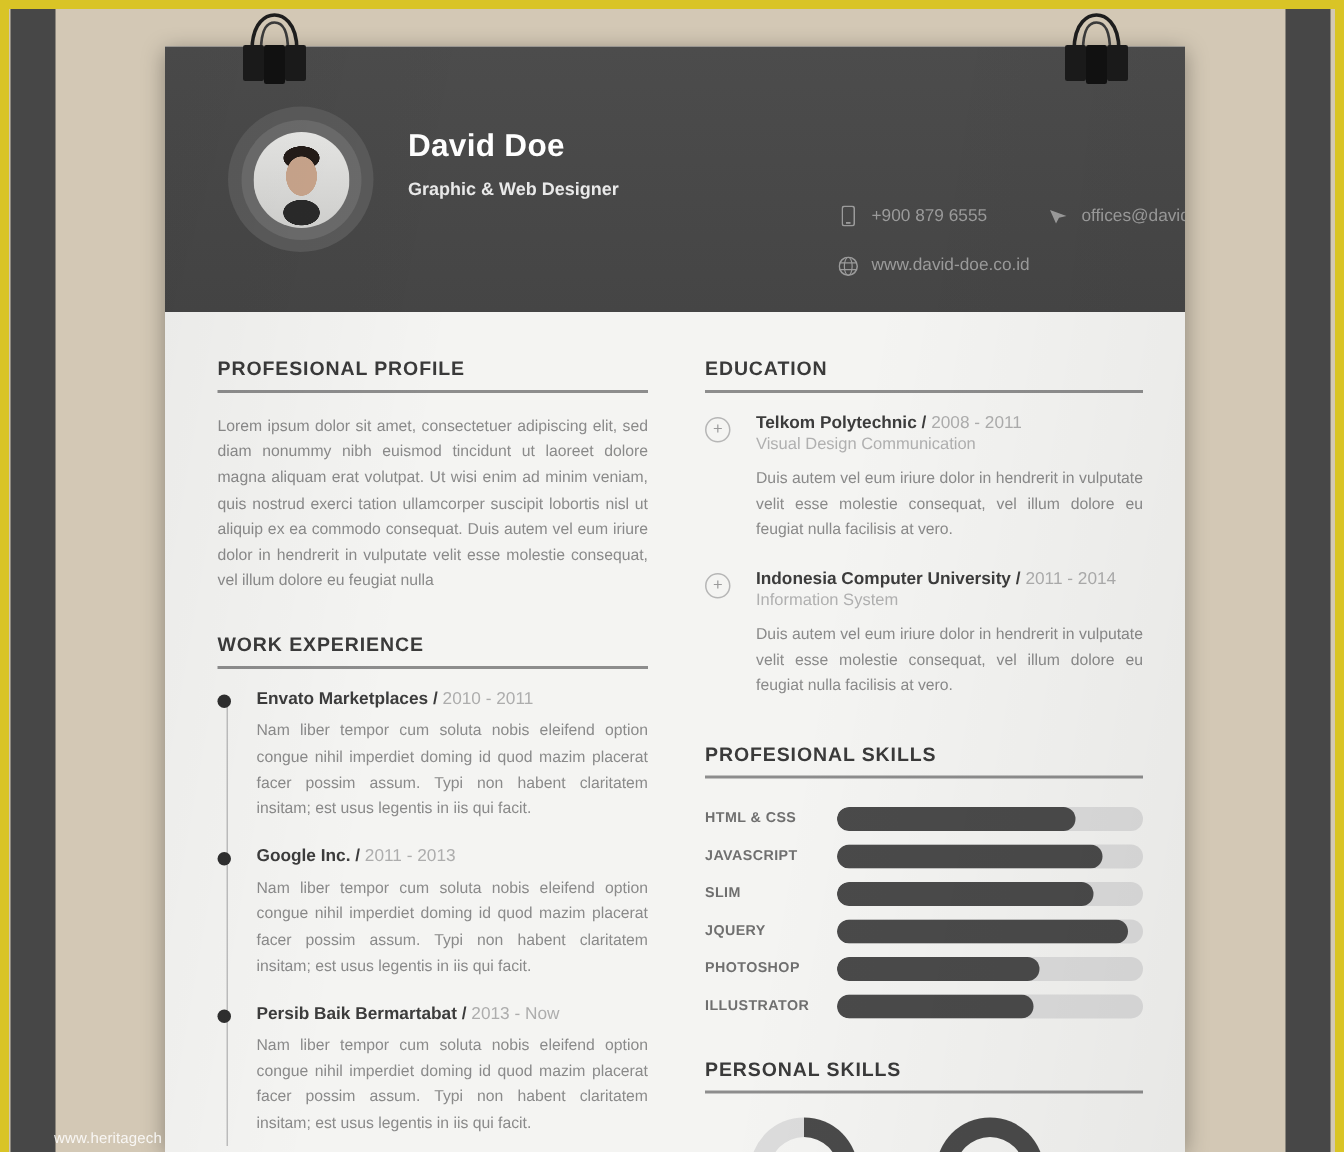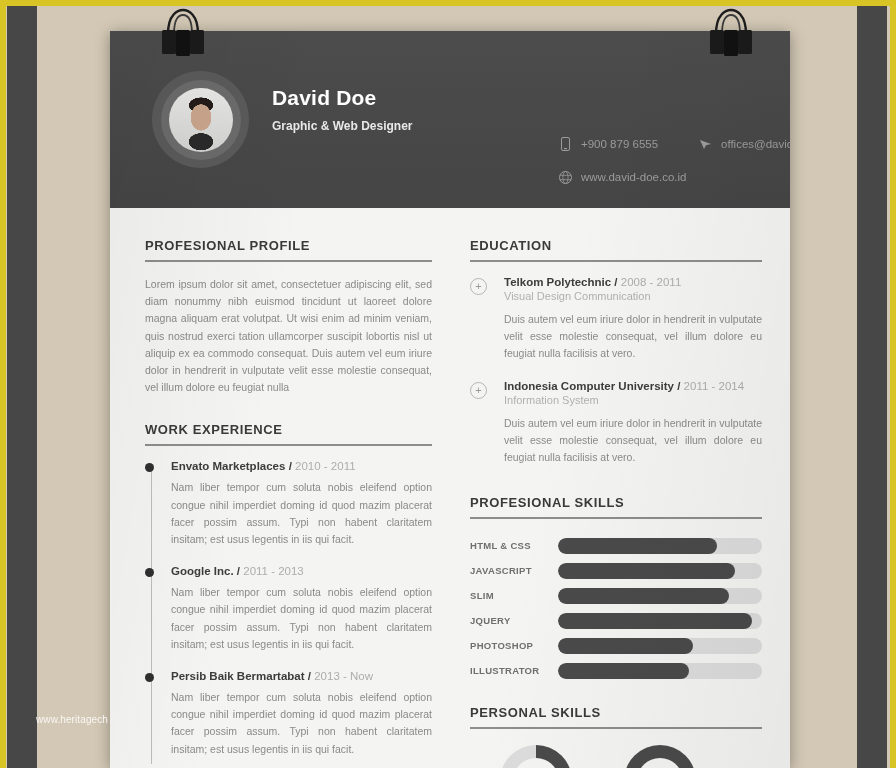--- a/index.html
+++ b/index.html
@@ -162,21 +162,21 @@
     width:46px; height:46px; border-radius:50%; background:#f4f4f2;
   }
 
   
   .clip{ position:absolute; width:62px; height:52px; }
   #clip-left { left:152px; top:4px; }
   #clip-right{ left:700px; top:4px; }
 
   
   #watermark{
-    position:absolute; left:36px; top:714px;
+    position:absolute; left:36px; top:754px;
     font-size:10px; color:#ffffff; opacity:.85;
     white-space:nowrap; letter-spacing:.1px;
   }
 </style>
 </head>
 <body>
 
 <div id="frame-yellow"></div>
 <div id="frame-beige"></div>
 <div class="edge-strip" id="edge-left"></div>

